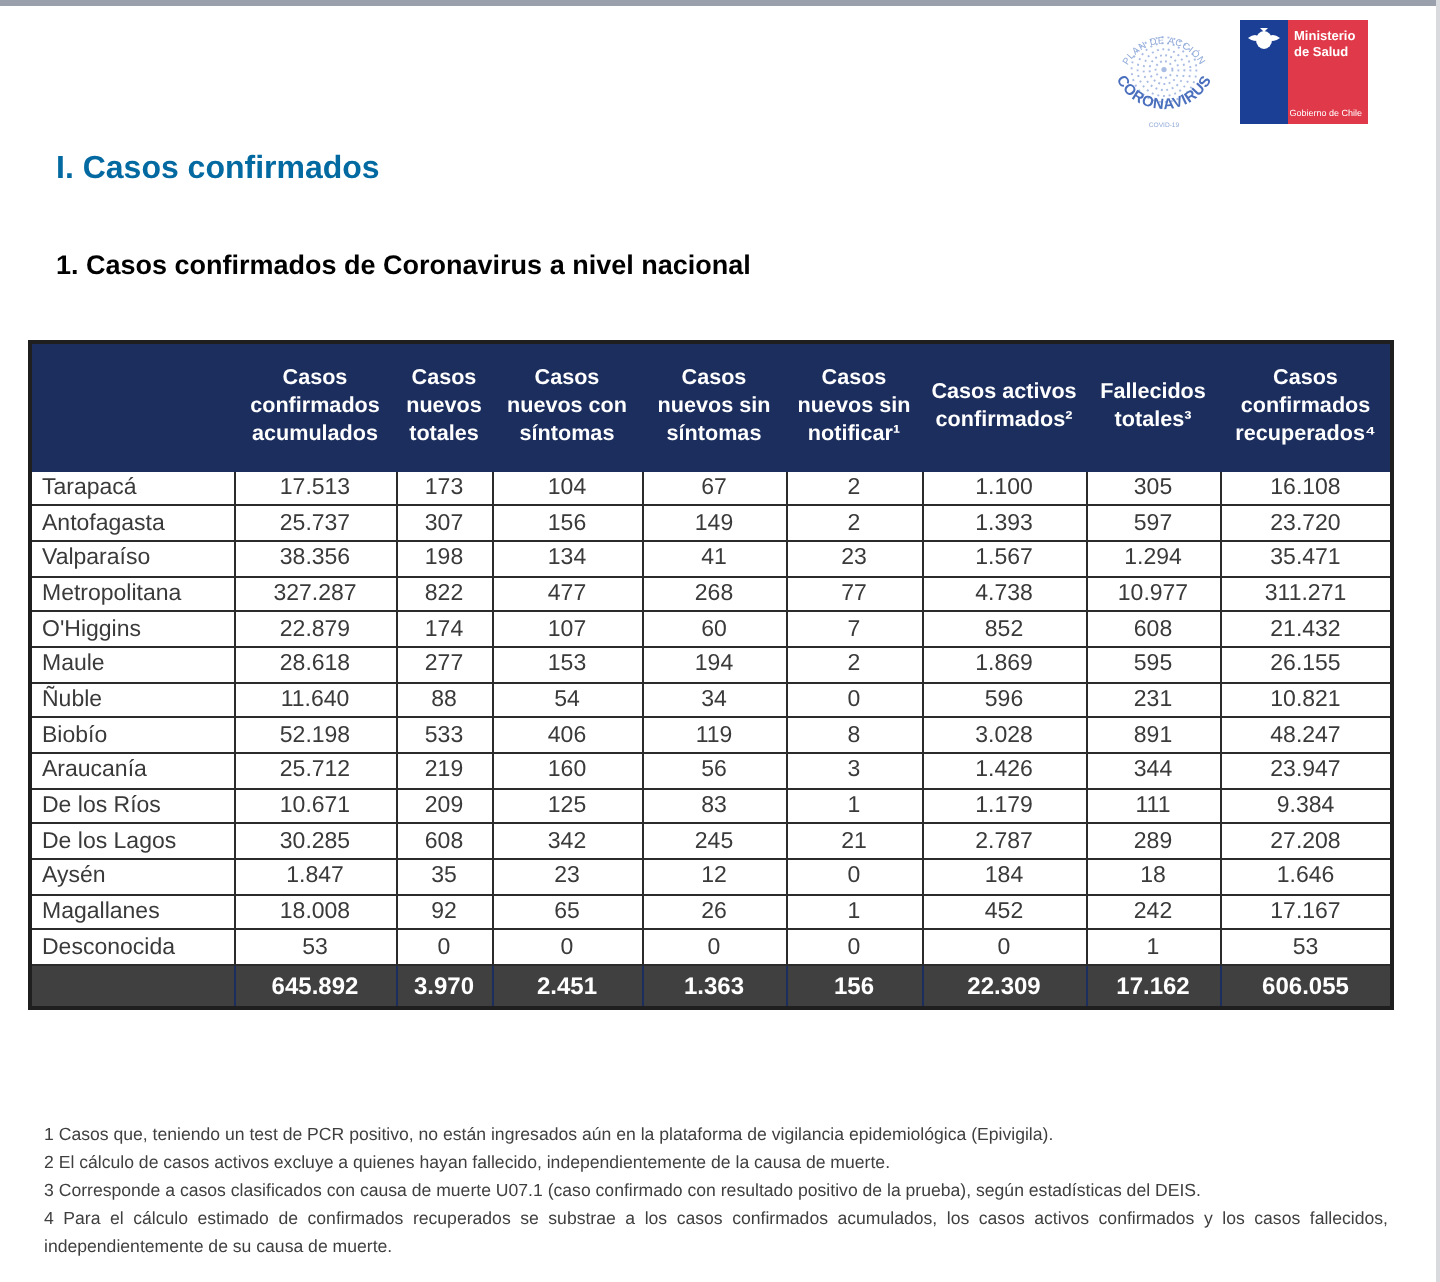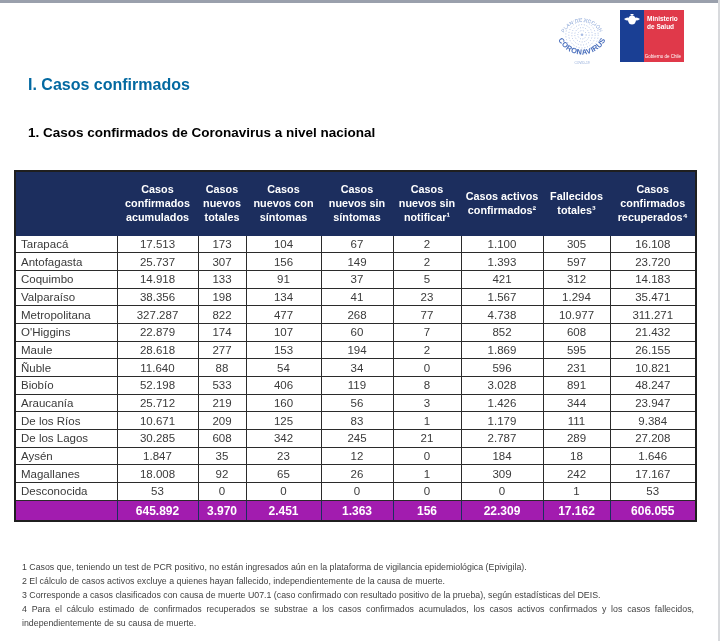--- a/index.html
+++ b/index.html
@@ -65,21 +65,21 @@
   }
   table.cases tbody td {
     border: 1px solid #2b2b2b;
     font-size: 11.5px; color: #3a3a3a;
     height: 17.7px; padding: 0 3px;
     text-align: center; vertical-align: middle;
     background: #ffffff; white-space: nowrap;
   }
   table.cases tbody td.region { text-align: left; padding-left: 5px; }
   table.cases tfoot td {
-    background: #a21caf; color: #ffffff; font-weight: bold;
+    background: #404040; color: #ffffff; font-weight: bold;
     font-size: 12px; height: 21px; text-align: center;
     border: 1px solid #1c2e5e; white-space: nowrap;
   }
 
   
   .footnotes {
     position: absolute; left: 22px; top: 560px; width: 672px;
     font-size: 8.8px; color: #3f3f3f; line-height: 14px;
     text-align: justify;
   }
@@ -176,31 +176,20 @@
           <td>25.737</td>
           <td>307</td>
           <td>156</td>
           <td>149</td>
           <td>2</td>
           <td>1.393</td>
           <td>597</td>
           <td>23.720</td>
         </tr>
         <tr>
-          <td class="region">Coquimbo</td>
-          <td>14.918</td>
-          <td>133</td>
-          <td>91</td>
-          <td>37</td>
-          <td>5</td>
-          <td>421</td>
-          <td>312</td>
-          <td>14.183</td>
-        </tr>
-        <tr>
           <td class="region">Valparaíso</td>
           <td>38.356</td>
           <td>198</td>
           <td>134</td>
           <td>41</td>
           <td>23</td>
           <td>1.567</td>
           <td>1.294</td>
           <td>35.471</td>
         </tr>
@@ -303,21 +292,21 @@
           <td>18</td>
           <td>1.646</td>
         </tr>
         <tr>
           <td class="region">Magallanes</td>
           <td>18.008</td>
           <td>92</td>
           <td>65</td>
           <td>26</td>
           <td>1</td>
-          <td>309</td>
+          <td>452</td>
           <td>242</td>
           <td>17.167</td>
         </tr>
         <tr>
           <td class="region">Desconocida</td>
           <td>53</td>
           <td>0</td>
           <td>0</td>
           <td>0</td>
           <td>0</td>

